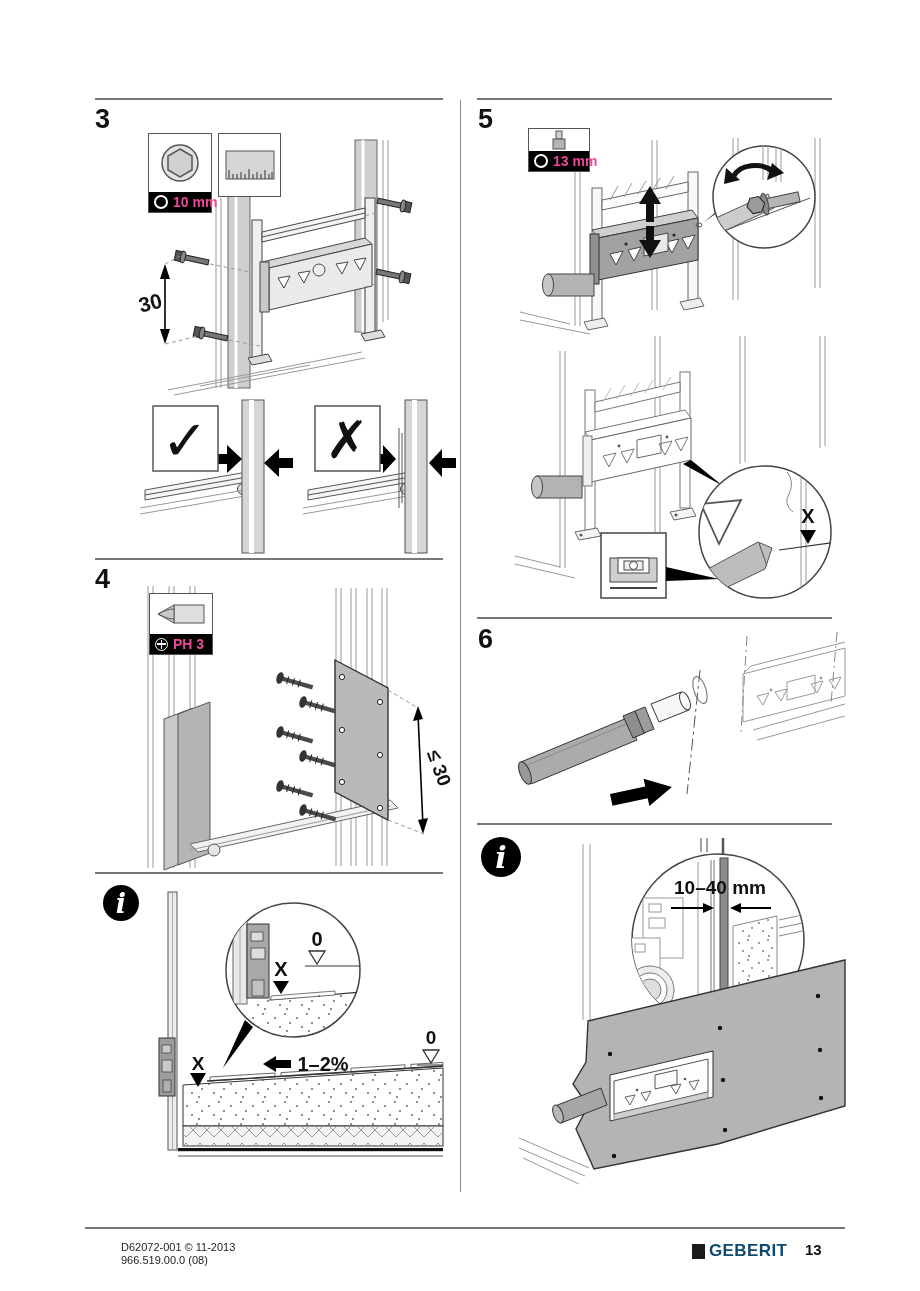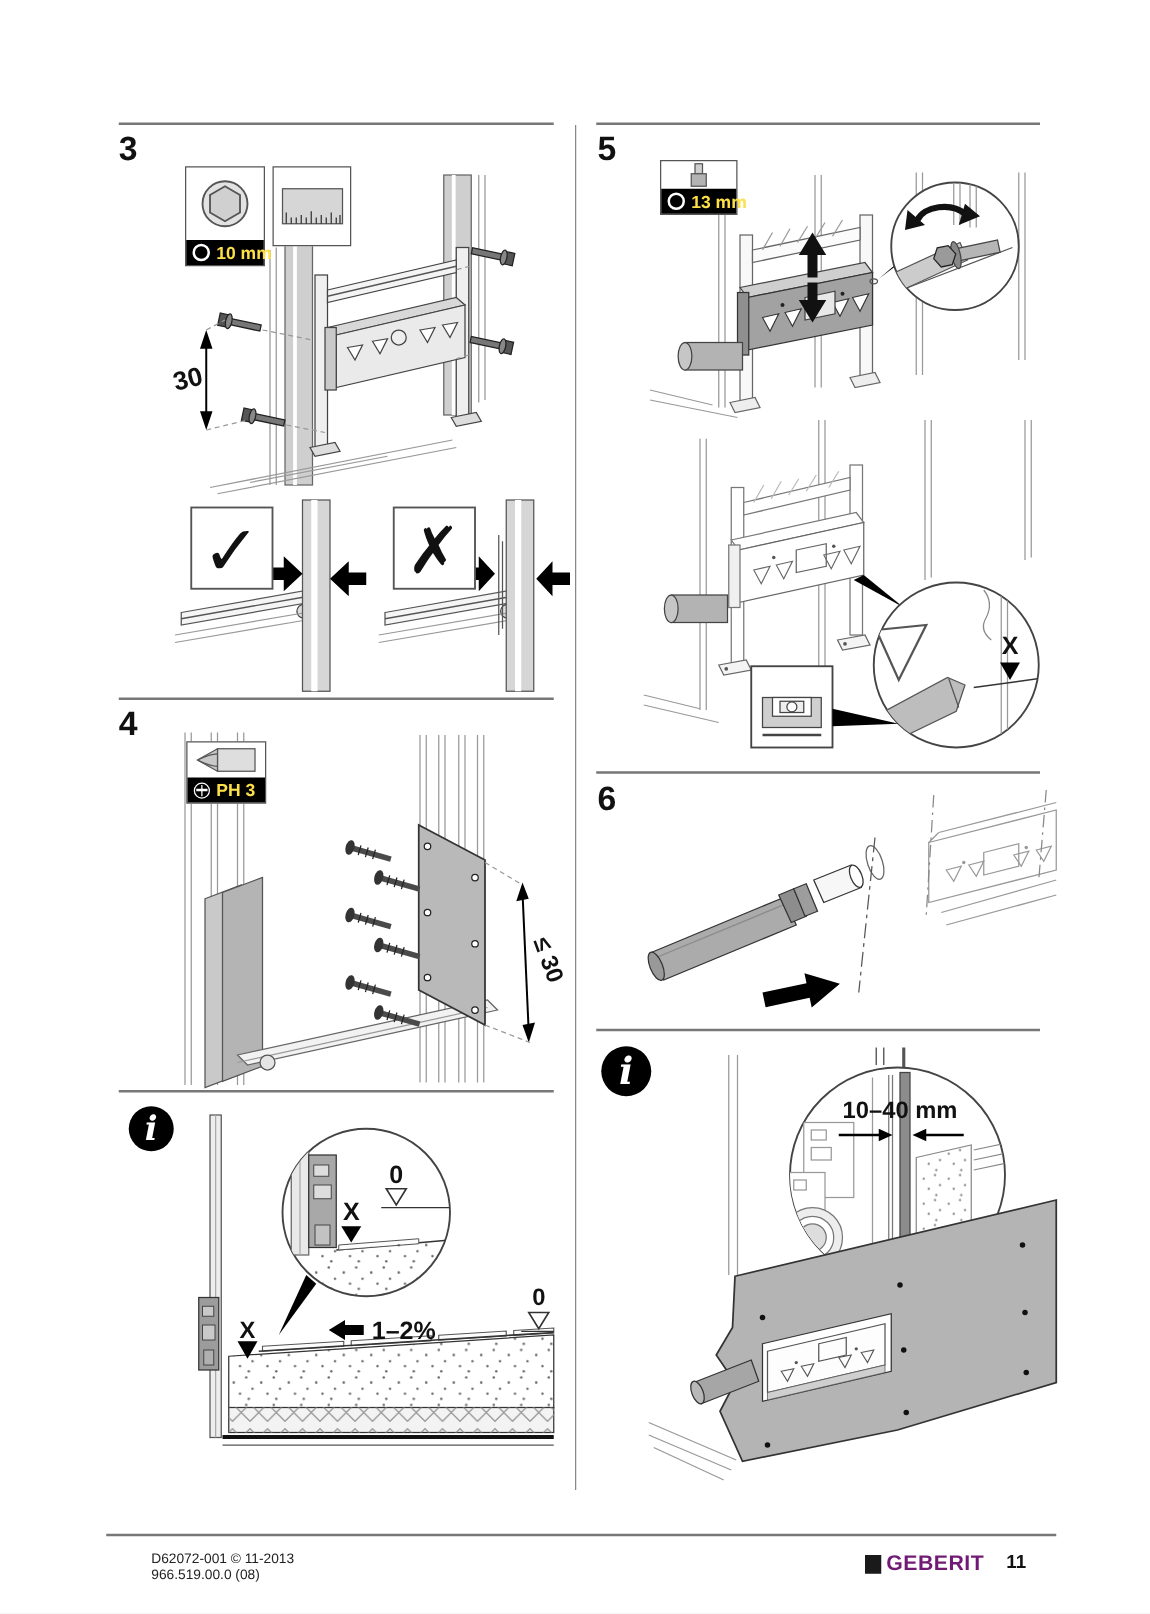--- a/index.html
+++ b/index.html
@@ -4,34 +4,34 @@
 <style>
   html,body{margin:0;padding:0;background:#e9e9e9;}
   .page{position:relative;width:920px;height:1291px;background:#fff;overflow:hidden;
         font-family:"Liberation Sans","DejaVu Sans",sans-serif;color:#111;}
   .hrule{position:absolute;height:1.5px;background:#777;}
   .vrule{position:absolute;width:1px;background:#888;}
   .step-num{position:absolute;font-size:27px;font-weight:bold;line-height:1;}
   .toolbox{position:absolute;border:1.3px solid #555;background:#fff;box-sizing:border-box;
            display:flex;flex-direction:column;}
   .tool-art{flex:1;display:flex;align-items:center;justify-content:center;}
-  .tool-bar{height:20px;background:#000;color:#fde047;display:flex;align-items:center;
+  .tool-bar{height:20px;background:#000;color:#ec4899;display:flex;align-items:center;
             gap:5px;padding:0 5px;font-size:14px;font-weight:bold;white-space:nowrap;}
   .ring{width:10px;height:10px;border-radius:50%;background:#000;border:2.6px solid #fff;flex:0 0 auto;}
   .phring{width:11px;height:11px;border-radius:50%;border:1.7px solid #fff;position:relative;flex:0 0 auto;}
   .phring:before,.phring:after{content:"";position:absolute;background:#fff;}
   .phring:before{left:50%;top:1px;bottom:1px;width:1.7px;margin-left:-0.85px;}
   .phring:after{top:50%;left:1px;right:1px;height:1.7px;margin-top:-0.85px;}
   .info-icon{position:absolute;background:#000;color:#fff;border-radius:50%;
              display:flex;align-items:center;justify-content:center;
              font-family:"DejaVu Serif","Liberation Serif",serif;font-style:italic;font-weight:bold;}
   .footer-text{position:absolute;font-size:11px;line-height:13px;color:#222;margin-left:36px;}
   .logo{position:absolute;display:flex;align-items:center;gap:4px;}
   .logo-sq{width:13px;height:15px;background:#1a1a1a;display:inline-block;}
-  .logo-text{font-size:17px;font-weight:bold;letter-spacing:0.4px;color:#701a75;}
+  .logo-text{font-size:17px;font-weight:bold;letter-spacing:0.4px;color:#0c4a6e;}
   .page-num{position:absolute;font-size:15px;font-weight:bold;}
   svg{position:absolute;overflow:visible;}
   svg text{font-family:"Liberation Sans","DejaVu Sans",sans-serif;font-weight:bold;fill:#111;}
   .thin{stroke:#999;stroke-width:1;fill:none;}
   .med{stroke:#555;stroke-width:1.1;fill:none;}
 </style>
 </head>
 <body>
 
 <div class="page">
@@ -273,21 +273,21 @@
     <g>
       <line x1="288" y1="132" x2="293" y2="244" stroke="#000" stroke-width="1.6"></line>
       <polygon points="288,124 283,139 293,137" fill="#000"></polygon>
       <polygon points="293,252 288,238 298,236" fill="#000"></polygon>
       <line x1="258" y1="108" x2="288" y2="126" stroke="#999" stroke-dasharray="4 3"></line>
       <line x1="258" y1="238" x2="294" y2="252" stroke="#999" stroke-dasharray="4 3"></line>
       <text x="0" y="0" font-size="19" text-anchor="middle" transform="translate(303,188) rotate(70)">≤ 30</text>
     </g>
   </svg>
 
-  <div class="toolbox" style="left:149px;top:593px;width:64px;height:50px">
+  <div class="toolbox" style="left:149px;top:593px;width:64px;height:62px">
     <div class="tool-art">
       <svg width="50" height="26" viewBox="0 0 50 26" style="position:static">
         <rect x="18" y="4" width="30" height="18" fill="#dedede" stroke="#555"></rect>
         <polygon points="2,13 18,4 18,22" fill="#c9c9c9" stroke="#555"></polygon>
         <path d="M2,13 C10,9 14,8 18,8 M2,13 C10,17 14,18 18,18" fill="none" stroke="#555"></path>
       </svg>
     </div>
     <div class="tool-bar">
         <span class="phring"></span>
         <span>PH 3</span>
@@ -657,15 +657,15 @@
 
   <div class="hrule" style="left:85px;top:1227px;width:760px"></div>
   <div class="footer-text" style="left:85px;top:1241px">
     <div>D62072-001 © 11-2013</div>
     <div>966.519.00.0 (08)</div>
   </div>
   <div class="logo" style="left:692px;top:1241px">
     <span class="logo-sq"></span>
     <span class="logo-text">GEBERIT</span>
   </div>
-  <div class="page-num" style="left:805px;top:1241px">11</div>
+  <div class="page-num" style="left:805px;top:1241px">13</div>
 
 </div>
 
 </body></html>

